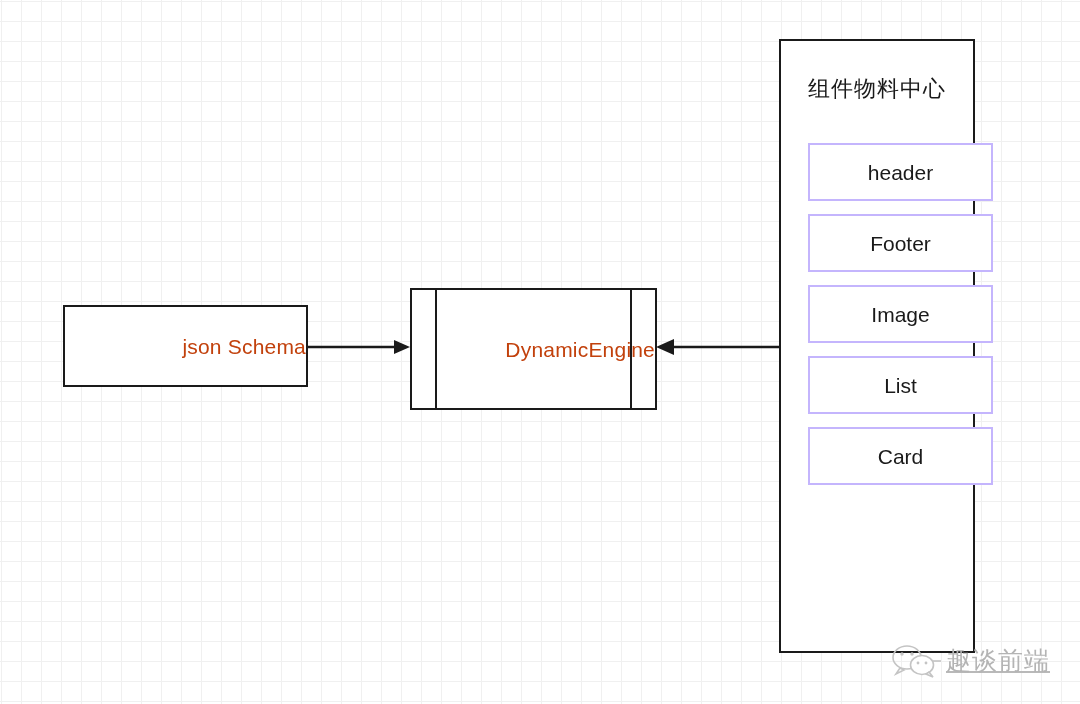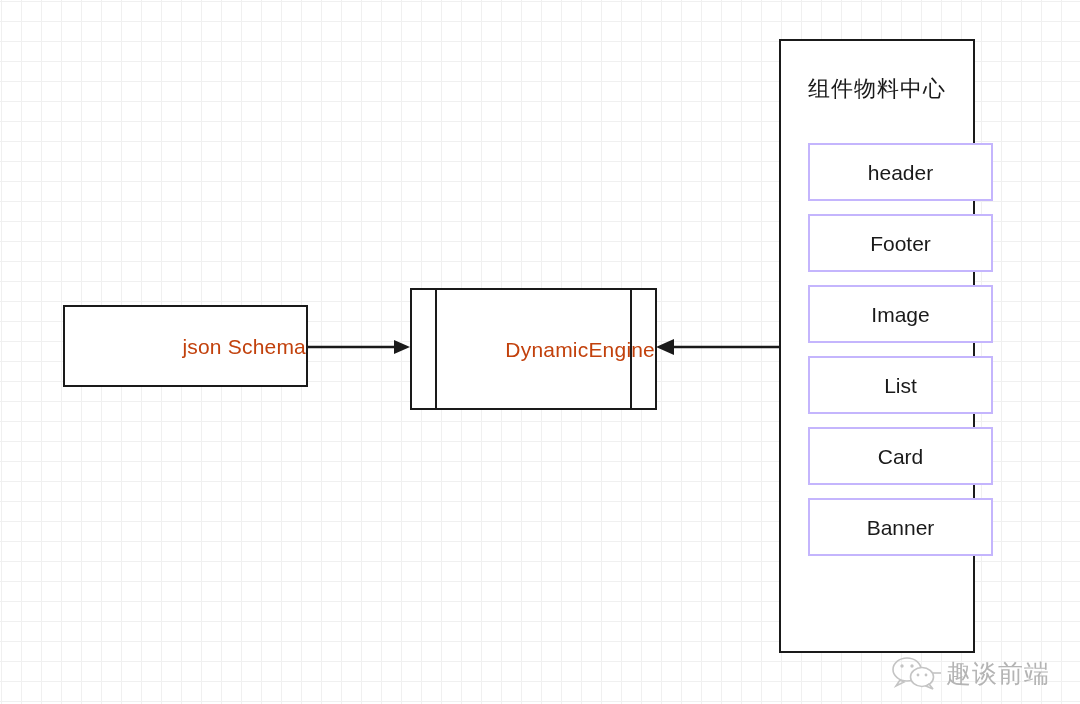--- a/index.html
+++ b/index.html
@@ -124,23 +124,24 @@
   #connector-center-to-engine { left: 650px; top: 332px; width: 135px; height: 30px; }
 
   
   #watermark {
     position: absolute;
     left: 888px;
     top: 644px;
     width: 190px;
     height: 46px;
     display: flex;
-    align-items: flex-end;
+    align-items: flex-start;
     color: #b9b9b9;
     pointer-events: none;
+    text-decoration: underline;
   }
   #watermark-text {
     font-size: 25px;
     letter-spacing: 1px;
     color: #b4b4b4;
     white-space: nowrap;
     margin-left: 4px;
   }
 </style>
 </head>
@@ -178,23 +179,20 @@
           <span class="component-item-label">Footer</span>
         </div>
         <div class="component-item">
           <span class="component-item-label">Image</span>
         </div>
         <div class="component-item">
           <span class="component-item-label">List</span>
         </div>
         <div class="component-item">
           <span class="component-item-label">Card</span>
-        </div>
-        <div class="component-item">
-          <span class="component-item-label">Banner</span>
         </div>
       </div>
   </div>
 
   <div id="watermark">
     <svg width="54" height="34" viewBox="0 0 54 34">
       <ellipse cx="19" cy="13.5" rx="14" ry="11.5" fill="none" stroke="#c4c4c4" stroke-width="1.6"></ellipse>
       <path d="M12 24 L8 30 L16 26 Z" fill="none" stroke="#c4c4c4" stroke-width="1.6"></path>
       <circle cx="14" cy="10" r="1.7" fill="#c4c4c4"></circle>
       <circle cx="24" cy="10" r="1.7" fill="#c4c4c4"></circle>

